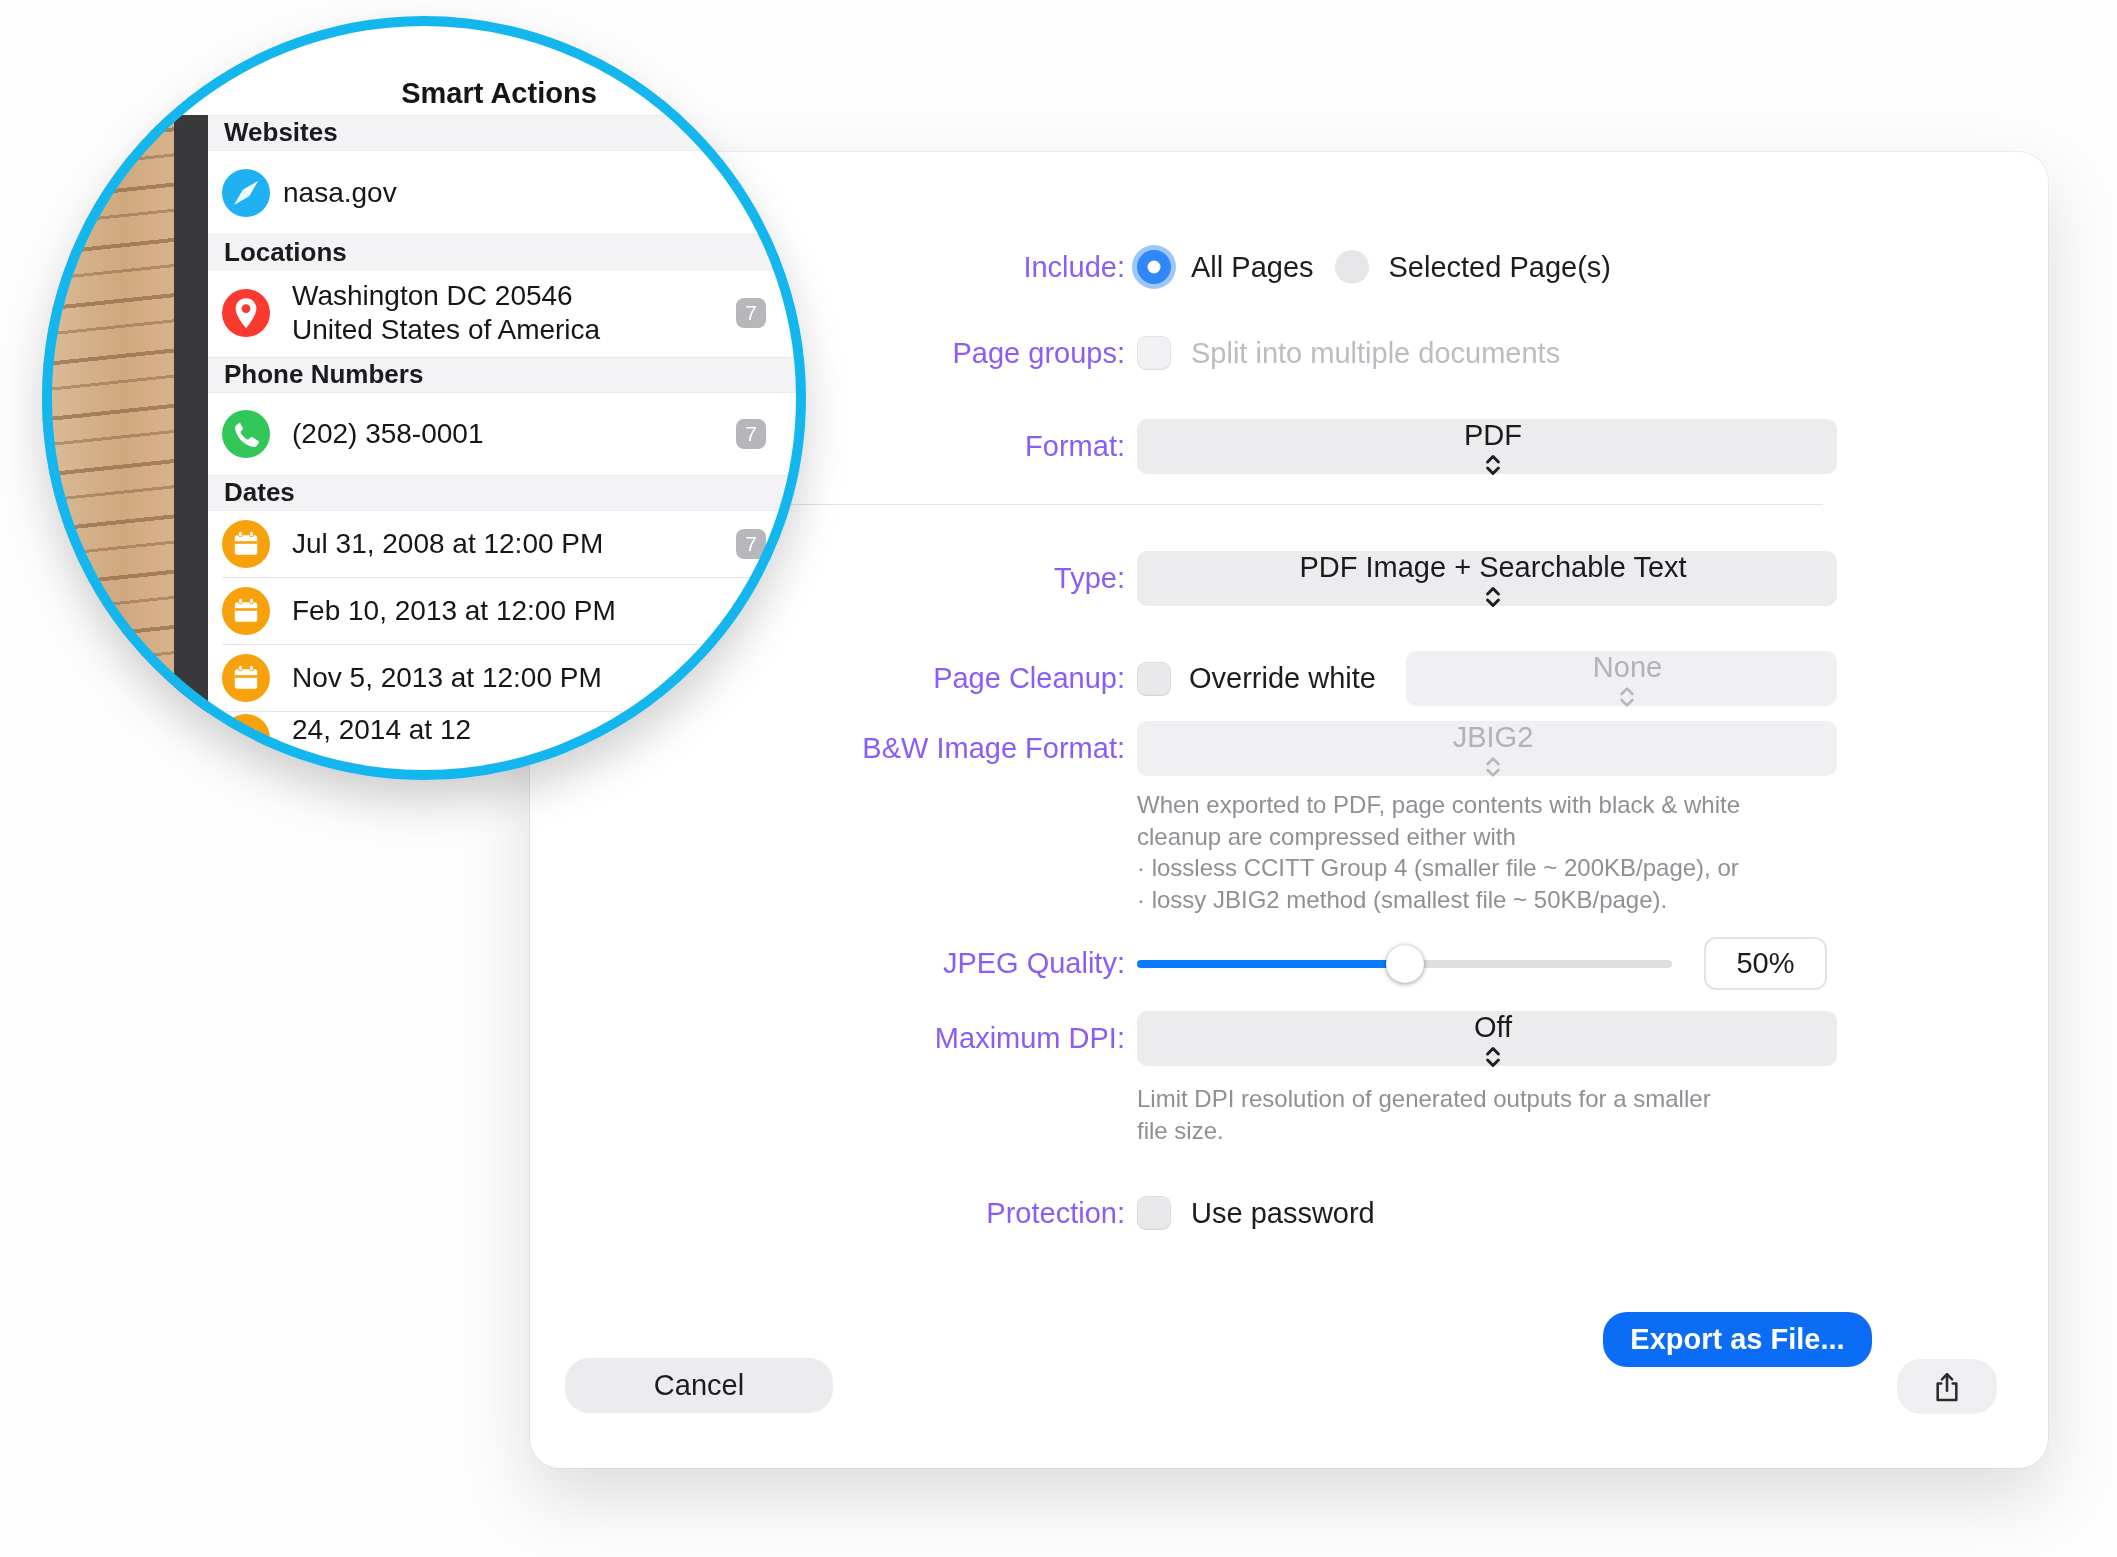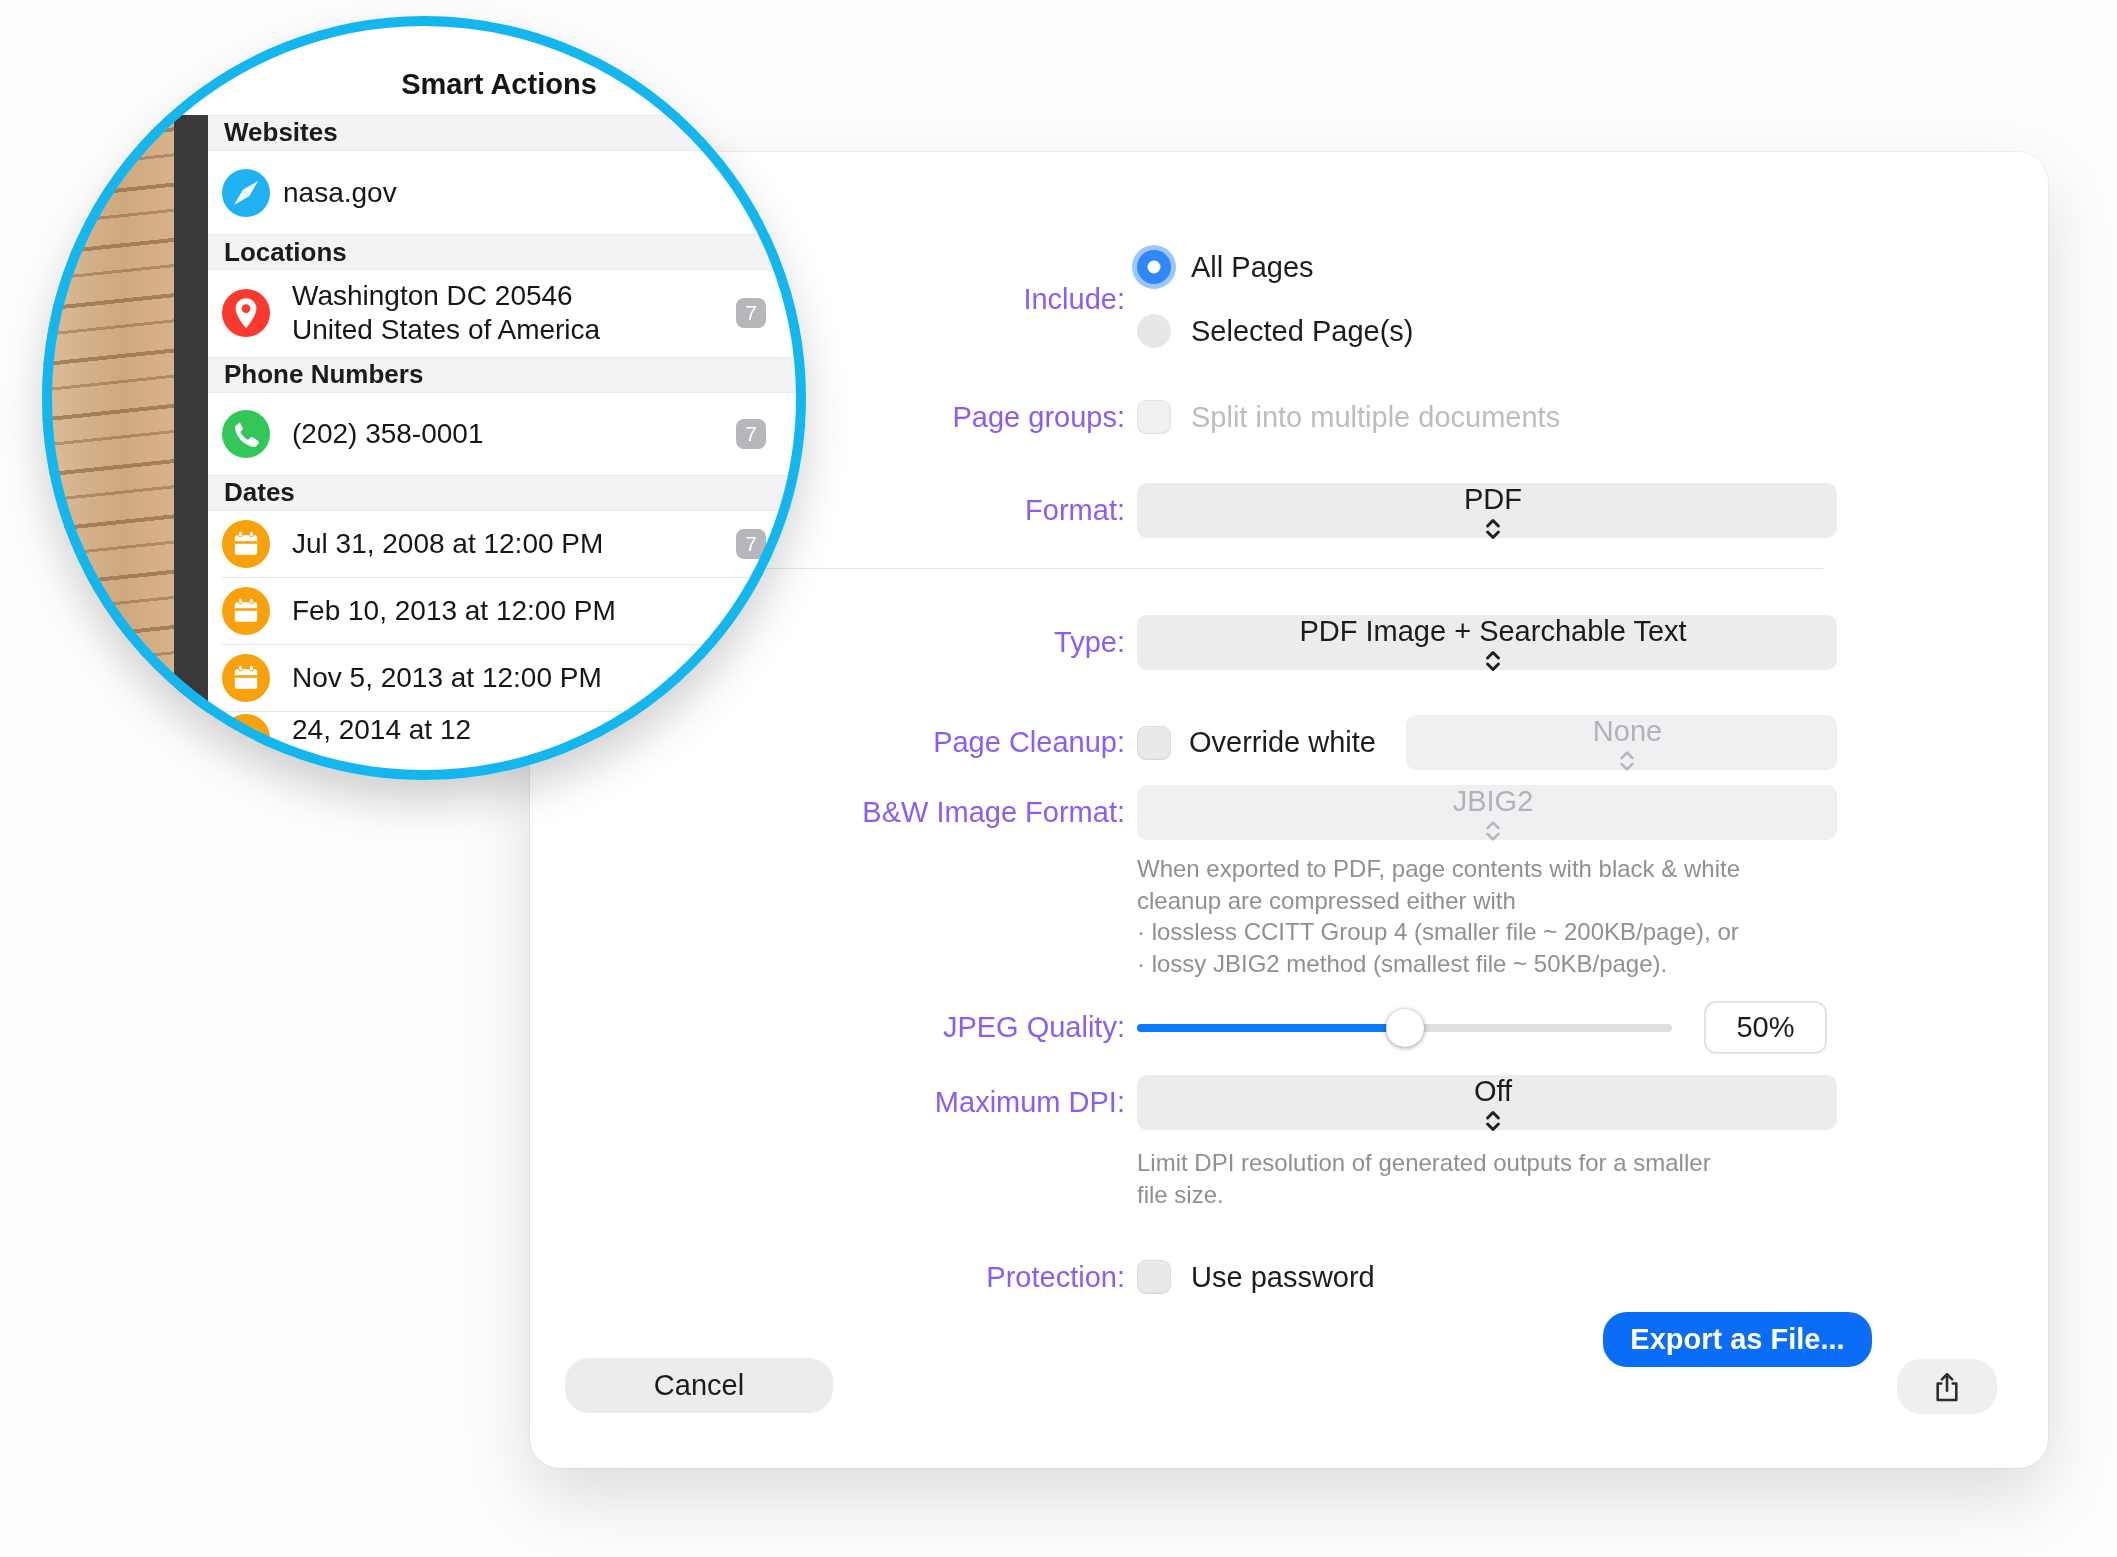--- a/index.html
+++ b/index.html
@@ -5,21 +5,21 @@
   html,body{margin:0;padding:0;background:#ffffff;}
   #canvas{position:relative;width:2117px;height:1557px;background:#fdfdfe;overflow:hidden;
           font-family:"Liberation Sans",sans-serif;color:#1d1d20;}
 
   
   .dialog{position:absolute;left:530px;top:152px;width:1518px;height:1316px;background:#fff;
           border-radius:30px;box-shadow:0 30px 70px rgba(0,0,0,.13),0 0 0 1px rgba(0,0,0,.045);}
   .form{position:absolute;left:30px;top:98px;width:1488px;}
   .frow{display:grid;grid-template-columns:565px 700px;column-gap:12px;align-items:center;}
   .flabel{font-size:29px;text-align:right;color:#8b5cf6;white-space:nowrap;}
-  .stack{display:flex;flex-direction:column;gap:30px;}
+  .stack{display:flex;gap:21px;}
   .opt{display:flex;align-items:center;gap:20px;font-size:29px;height:34px;}
   .opt-gray{color:#bcbcc2;}
   .radio{width:34px;height:34px;border-radius:50%;background:#e7e7e9;flex:0 0 auto;position:relative;}
   .radio.on{background:#2f87f8;box-shadow:0 0 0 5px #9dc6fb;}
   .radio.on::after{content:"";position:absolute;left:50%;top:50%;width:13px;height:13px;border-radius:50%;
                    background:#fff;transform:translate(-50%,-50%);}
   .checkbox{width:34px;height:34px;border-radius:9px;background:#e9e9eb;flex:0 0 auto;
             box-shadow:inset 0 0 0 1px rgba(0,0,0,.05), inset 0 -2px 2px rgba(0,0,0,.03);}
   .checkbox.disabled{background:#f1f1f3;}
   .selectbox{height:55px;background:#ececee;border-radius:10px;display:flex;align-items:center;
@@ -43,21 +43,21 @@
   .btn-cancel{left:35px;top:1206px;width:268px;background:#ececee;color:#1c1c1e;}
   .btn-export{left:1073px;top:1160px;width:269px;background:var(--export-blue,#0b6cf5);color:#fff;font-weight:600;}
   .btn-share{left:1367px;top:1207px;width:100px;background:#efeff1;color:#2c2c2e;}
 
   
   .mag{position:absolute;left:42px;top:16px;width:764px;height:764px;border-radius:50%;overflow:hidden;
        background:#fff;z-index:5;}
   .mag-ring{position:absolute;left:42px;top:16px;width:764px;height:764px;border-radius:50%;z-index:6;
             border:10px solid var(--ring-cyan,#14b6ee);box-sizing:border-box;pointer-events:none;
             box-shadow:0 22px 44px rgba(0,0,0,.18);}
-  .mag-title{position:absolute;left:0;top:3px;width:100%;height:99px;background:#fff;border-bottom:1px solid #dcdcde;
+  .mag-title{position:absolute;left:0;top:12px;width:100%;height:99px;background:#fff;border-bottom:1px solid #dcdcde;
              box-sizing:border-box;display:flex;align-items:flex-end;justify-content:center;
              padding:0 0 16px 150px;font-size:29px;font-weight:bold;color:#151517;}
   .mag-body{position:absolute;left:0;top:99px;width:100%;height:665px;display:flex;}
   .wood{width:132px;flex:0 0 auto;
         background:
           repeating-linear-gradient(174deg,
             rgba(120,85,50,0) 0 26px, rgba(122,88,55,.55) 26px 30px,
             rgba(120,85,50,0) 30px 52px, rgba(100,70,40,.35) 52px 55px),
           linear-gradient(90deg,#dcbd99,#cfa87e 60%,#d8b38a);}
   .darkbar{width:34px;flex:0 0 auto;background:#39393b;}

